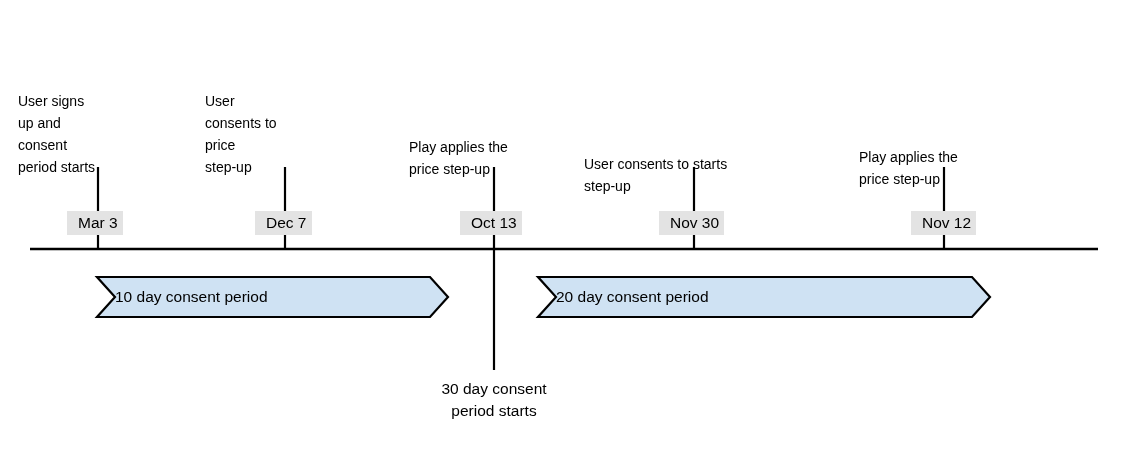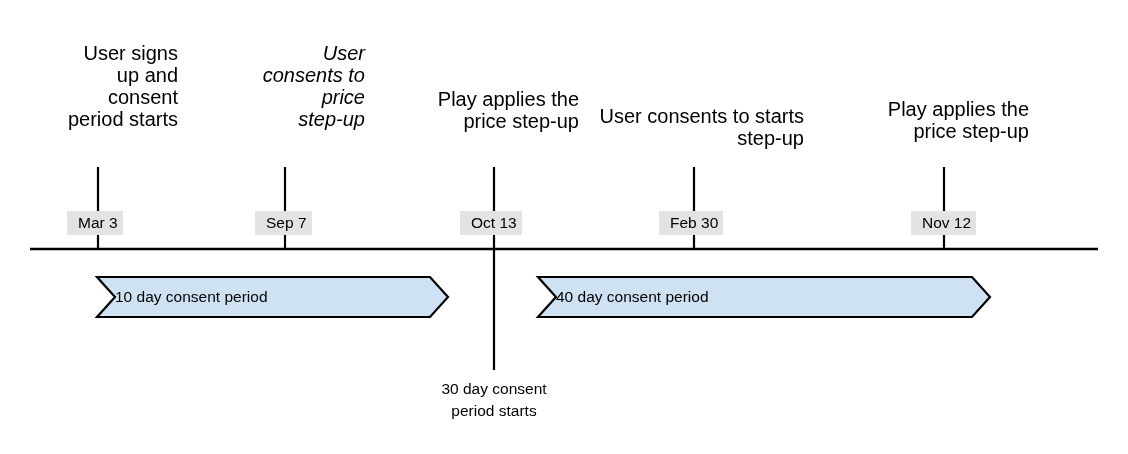--- a/index.html
+++ b/index.html
@@ -16,26 +16,27 @@
     overflow: hidden;
   }
   #diagram {
     position: absolute;
     inset: 0;
     width: 1128px;
     height: 454px;
   }
   .evt-label {
     position: absolute;
-    text-align: right;
-    font-size: 20px;
+    text-align: left;
+    font-size: 14px;
     line-height: 22px;
     color: #000000;
     white-space: pre-line;
     font-family: "Liberation Sans", sans-serif;
+    margin-top: 48px;
   }
   .date-chip {
     position: absolute;
     background: #e3e3e3;
     font-size: 15.5px;
     line-height: 20px;
     padding: 2px 5px 2px 11px;
     color: #000000;
     white-space: nowrap;
     font-family: "Liberation Sans", sans-serif;
@@ -76,42 +77,42 @@
   <polygon points="97,277 430,277 448,297 430,317 97,317 115,297" fill="#cfe2f3" stroke="#000000" stroke-width="2.2" stroke-linejoin="miter"></polygon>
 
   <polygon points="538,277 972,277 990,297 972,317 538,317 556,297" fill="#cfe2f3" stroke="#000000" stroke-width="2.2" stroke-linejoin="miter"></polygon>
 </svg>
 
 <div class="evt-label" style="left:18px; top:42px; width:160px;">User signs
 up and
 consent
 period starts</div>
 
-<div class="evt-label" style="left:205px; top:42px; width:160px;font-style:italic;">User
+<div class="evt-label" style="left:205px; top:42px; width:160px;">User
 consents to
 price
 step-up</div>
 
 <div class="evt-label" style="left:409px; top:88px; width:170px;">Play applies the
 price step-up</div>
 
 <div class="evt-label" style="left:584px; top:105px; width:220px;">User consents to starts
 step-up</div>
 
 <div class="evt-label" style="left:859px; top:98px; width:170px;">Play applies the
 price step-up</div>
 
 <div class="date-chip" style="left:67px; top:211px;">Mar 3</div>
 
-<div class="date-chip" style="left:255px; top:211px;">Sep 7</div>
+<div class="date-chip" style="left:255px; top:211px;">Dec 7</div>
 
 <div class="date-chip" style="left:460px; top:211px;">Oct 13</div>
 
-<div class="date-chip" style="left:659px; top:211px;">Feb 30</div>
+<div class="date-chip" style="left:659px; top:211px;">Nov 30</div>
 
 <div class="date-chip" style="left:911px; top:211px;">Nov 12</div>
 
 <div class="band-label" style="left:115px; top:287px; width:315px;">10 day consent period</div>
 
-<div class="band-label" style="left:556px; top:287px; width:416px;">40 day consent period</div>
+<div class="band-label" style="left:556px; top:287px; width:416px;">20 day consent period</div>
 
 <div class="below-label" style="left:409px; top:378px; width:170px;">30 day consent
 period starts</div>
 
 </body></html>

